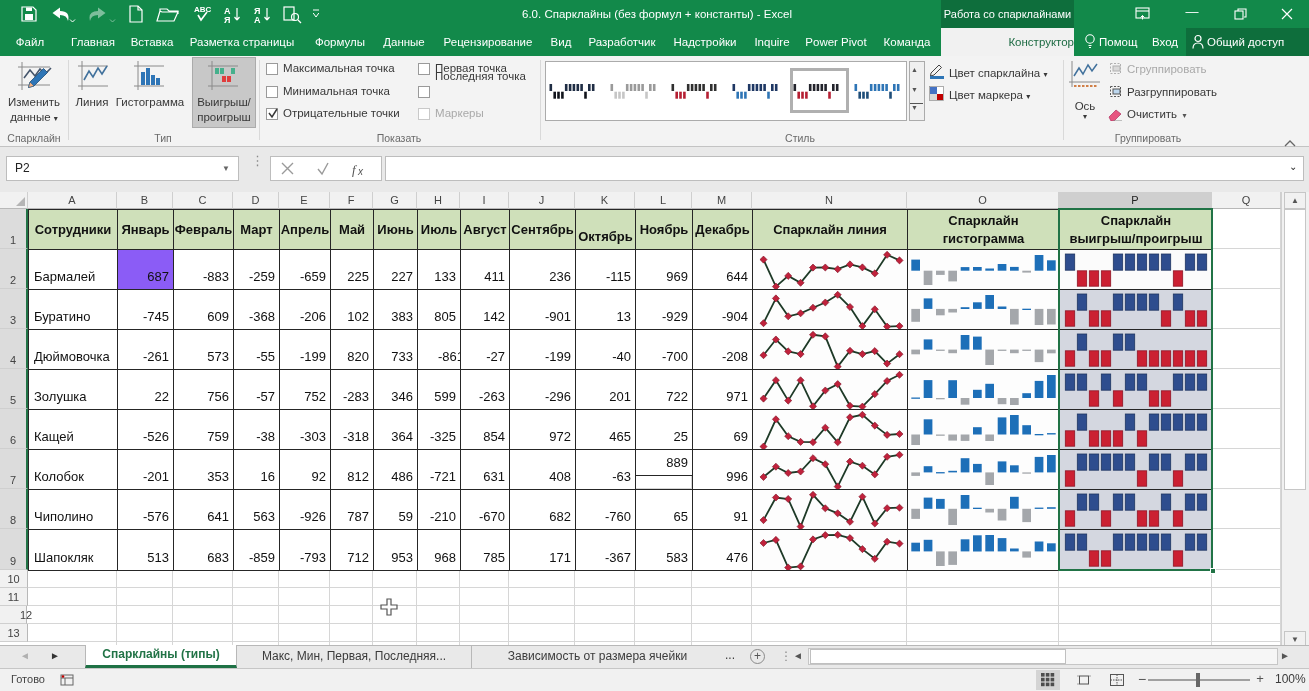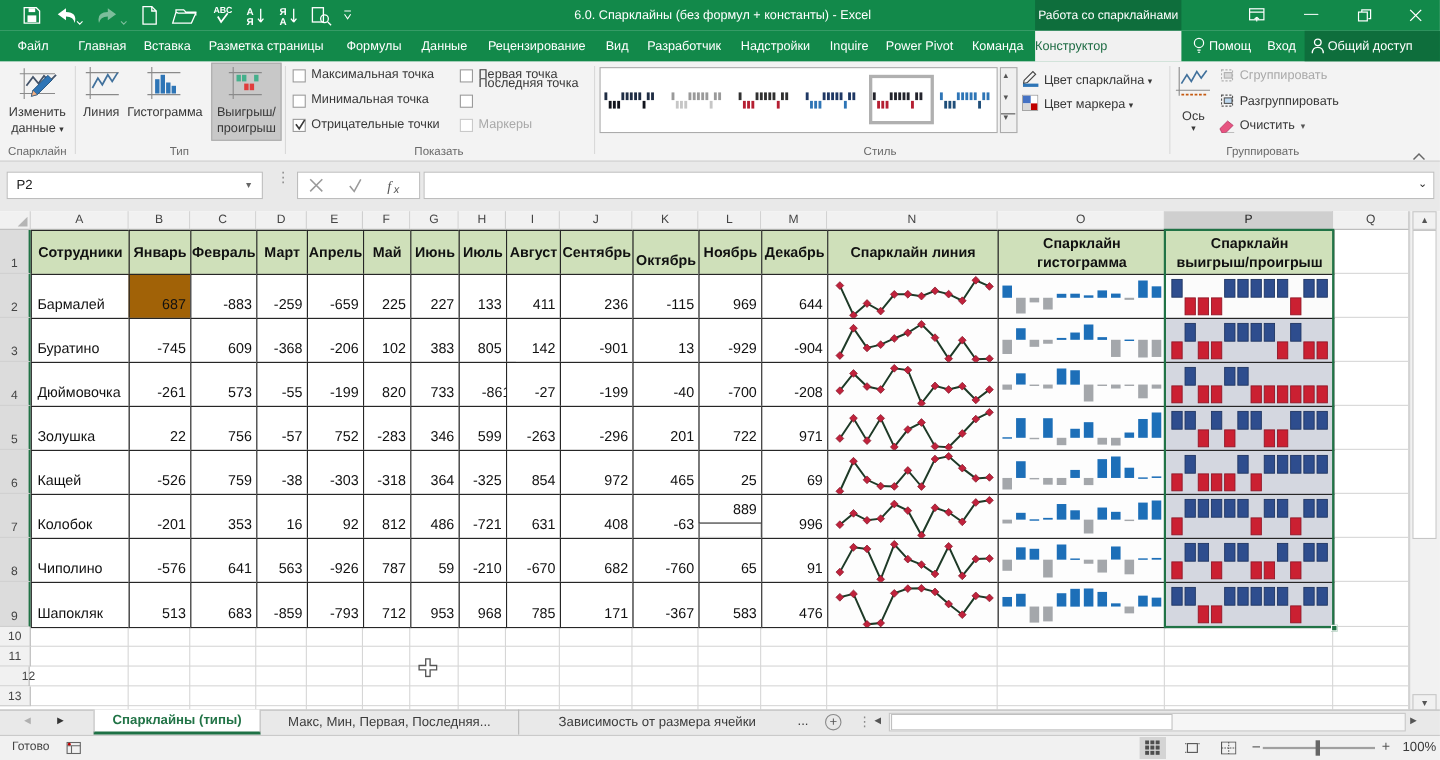--- a/index.html
+++ b/index.html
@@ -75,21 +75,21 @@
 <div class="ab" style="left:172px;top:28px;width:140px;height:28px;line-height:28px;text-align:center;color:#fff;font-size:11.5px;">Разметка страницы</div>
 <div class="ab" style="left:270px;top:28px;width:140px;height:28px;line-height:28px;text-align:center;color:#fff;font-size:11.5px;">Формулы</div>
 <div class="ab" style="left:334px;top:28px;width:140px;height:28px;line-height:28px;text-align:center;color:#fff;font-size:11.5px;">Данные</div>
 <div class="ab" style="left:418px;top:28px;width:140px;height:28px;line-height:28px;text-align:center;color:#fff;font-size:11.5px;">Рецензирование</div>
 <div class="ab" style="left:491px;top:28px;width:140px;height:28px;line-height:28px;text-align:center;color:#fff;font-size:11.5px;">Вид</div>
 <div class="ab" style="left:552px;top:28px;width:140px;height:28px;line-height:28px;text-align:center;color:#fff;font-size:11.5px;">Разработчик</div>
 <div class="ab" style="left:635px;top:28px;width:140px;height:28px;line-height:28px;text-align:center;color:#fff;font-size:11.5px;">Надстройки</div>
 <div class="ab" style="left:702px;top:28px;width:140px;height:28px;line-height:28px;text-align:center;color:#fff;font-size:11.5px;">Inquire</div>
 <div class="ab" style="left:766px;top:28px;width:140px;height:28px;line-height:28px;text-align:center;color:#fff;font-size:11.5px;">Power Pivot</div>
 <div class="ab" style="left:837px;top:28px;width:140px;height:28px;line-height:28px;text-align:center;color:#fff;font-size:11.5px;">Команда</div>
-<div class="ab" style="left:941px;top:28px;width:133px;height:28px;background:#f1f1f1;color:#1d6b43;font-size:11.5px;text-align:left;line-height:28px;">Конструктор</div>
+<div class="ab" style="left:941px;top:28px;width:133px;height:28px;background:#f1f1f1;color:#1d6b43;font-size:11.5px;text-align:right;line-height:28px;">Конструктор</div>
 <svg class="ab" style="left:1083px;top:33px" width="14" height="17" viewBox="0 0 14 17">
     <g stroke="#fff" fill="none" stroke-width="1.1">
       <circle cx="7" cy="6" r="4.2"></circle>
       <path d="M5.5 12.5 h3 M6 14.5 h2"></path>
     </g>
   </svg>
 <div class="ab" style="left:1099px;top:28px;width:60px;height:28px;line-height:28px;color:#fff;font-size:11.5px;">Помощ</div>
 <div class="ab" style="left:1152px;top:28px;width:40px;height:28px;line-height:28px;color:#fff;font-size:11.5px;">Вход</div>
 <div class="ab" style="left:1186px;top:28px;width:123px;height:28px;background:#0e6e3c;"></div>
 <svg class="ab" style="left:1190px;top:34px" width="15" height="16" viewBox="0 0 15 16">
@@ -384,21 +384,21 @@
 <div class="cell hdr" style="left:417px;top:209px;width:44px;height:41px;border:1px solid #262626;">Июль</div>
 <div class="cell hdr" style="left:460px;top:209px;width:50px;height:41px;border:1px solid #262626;">Август</div>
 <div class="cell hdr" style="left:509px;top:209px;width:67px;height:41px;border:1px solid #262626;">Сентябрь</div>
 <div class="cell hdr" style="left:575px;top:209px;width:61px;height:55px;border:1px solid #262626;">Октябрь</div>
 <div class="cell hdr" style="left:635px;top:209px;width:58px;height:41px;border:1px solid #262626;">Ноябрь</div>
 <div class="cell hdr" style="left:692px;top:209px;width:61px;height:41px;border:1px solid #262626;">Декабрь</div>
 <div class="cell hdr" style="left:752px;top:209px;width:156px;height:41px;border:1px solid #262626;">Спарклайн линия</div>
 <div class="cell hdr" style="left:907px;top:209px;width:153px;height:41px;border:1px solid #262626;">Спарклайн<br>гистограмма</div>
 <div class="cell hdr" style="left:1059px;top:209px;width:154px;height:41px;border:1px solid #262626;">Спарклайн<br>выигрыш/проигрыш</div>
 <div class="cell nm" style="left:28px;top:249px;width:90px;height:41px;border:1px solid #262626;background:#fff;">Бармалей</div>
-<div class="cell num" style="left:117px;top:249px;width:57px;height:41px;border:1px solid #262626;background:#a16207;">687</div>
+<div class="cell num" style="left:117px;top:249px;width:57px;height:41px;border:1px solid #262626;background:#8b5cf6;">687</div>
 <div class="cell num" style="left:173px;top:249px;width:61px;height:41px;border:1px solid #262626;background:#fff;">-883</div>
 <div class="cell num" style="left:233px;top:249px;width:47px;height:41px;border:1px solid #262626;background:#fff;">-259</div>
 <div class="cell num" style="left:279px;top:249px;width:52px;height:41px;border:1px solid #262626;background:#fff;">-659</div>
 <div class="cell num" style="left:330px;top:249px;width:44px;height:41px;border:1px solid #262626;background:#fff;">225</div>
 <div class="cell num" style="left:373px;top:249px;width:45px;height:41px;border:1px solid #262626;background:#fff;">227</div>
 <div class="cell num" style="left:417px;top:249px;width:44px;height:41px;border:1px solid #262626;background:#fff;">133</div>
 <div class="cell num" style="left:460px;top:249px;width:50px;height:41px;border:1px solid #262626;background:#fff;">411</div>
 <div class="cell num" style="left:509px;top:249px;width:67px;height:41px;border:1px solid #262626;background:#fff;">236</div>
 <div class="cell num" style="left:575px;top:249px;width:61px;height:41px;border:1px solid #262626;background:#fff;">-115</div>
 <div class="cell num" style="left:635px;top:249px;width:58px;height:41px;border:1px solid #262626;background:#fff;">969</div>

